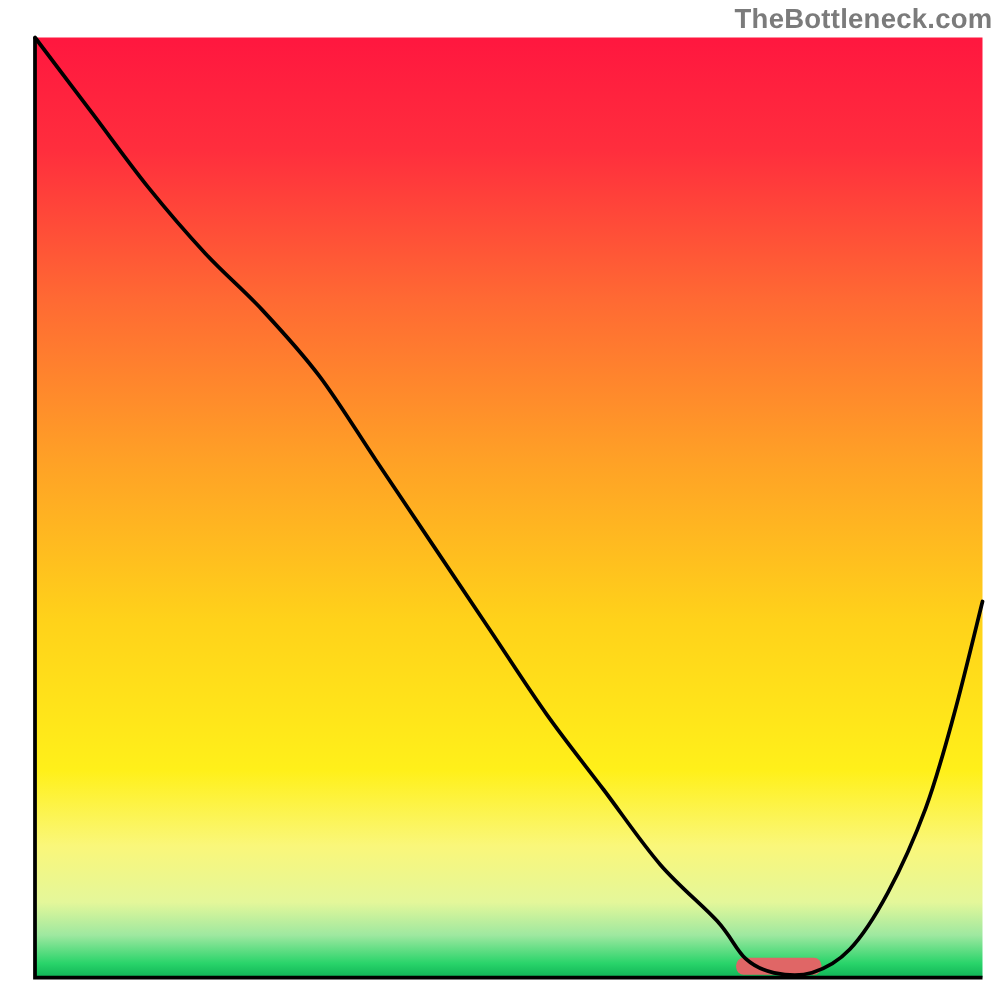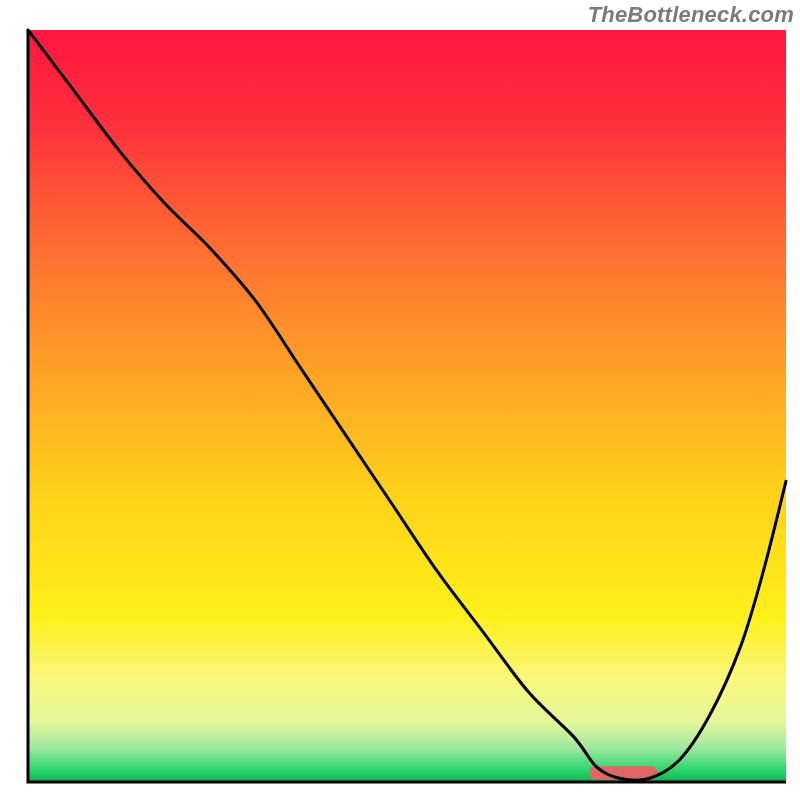--- a/index.html
+++ b/index.html
@@ -16,21 +16,20 @@
     height: 800px;
   }
   .watermark {
     position: absolute;
     top: 2px;
     right: 6px;
     font-size: 22px;
     font-weight: 600;
     color: #7b7b7b;
     letter-spacing: 0.2px;
-    font-style: italic;
   }
   svg {
     position: absolute;
     top: 0;
     left: 0;
   }
 </style>
 </head>
 <body>
 

